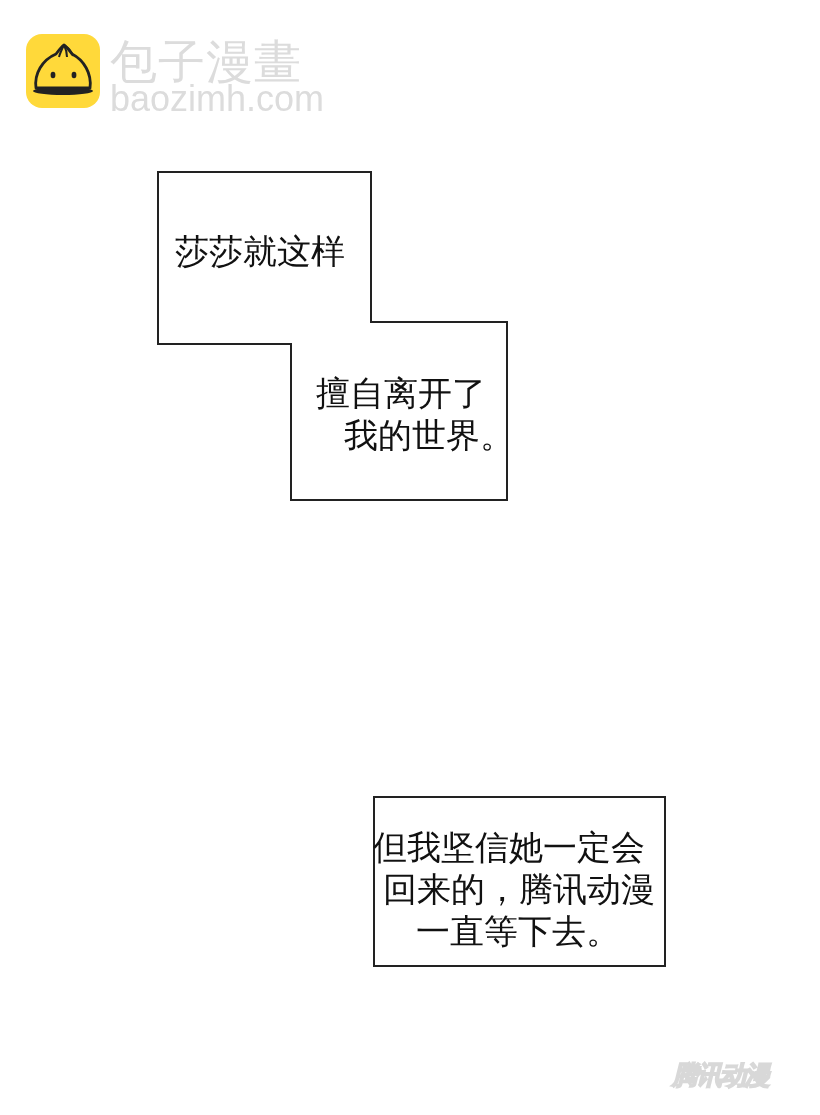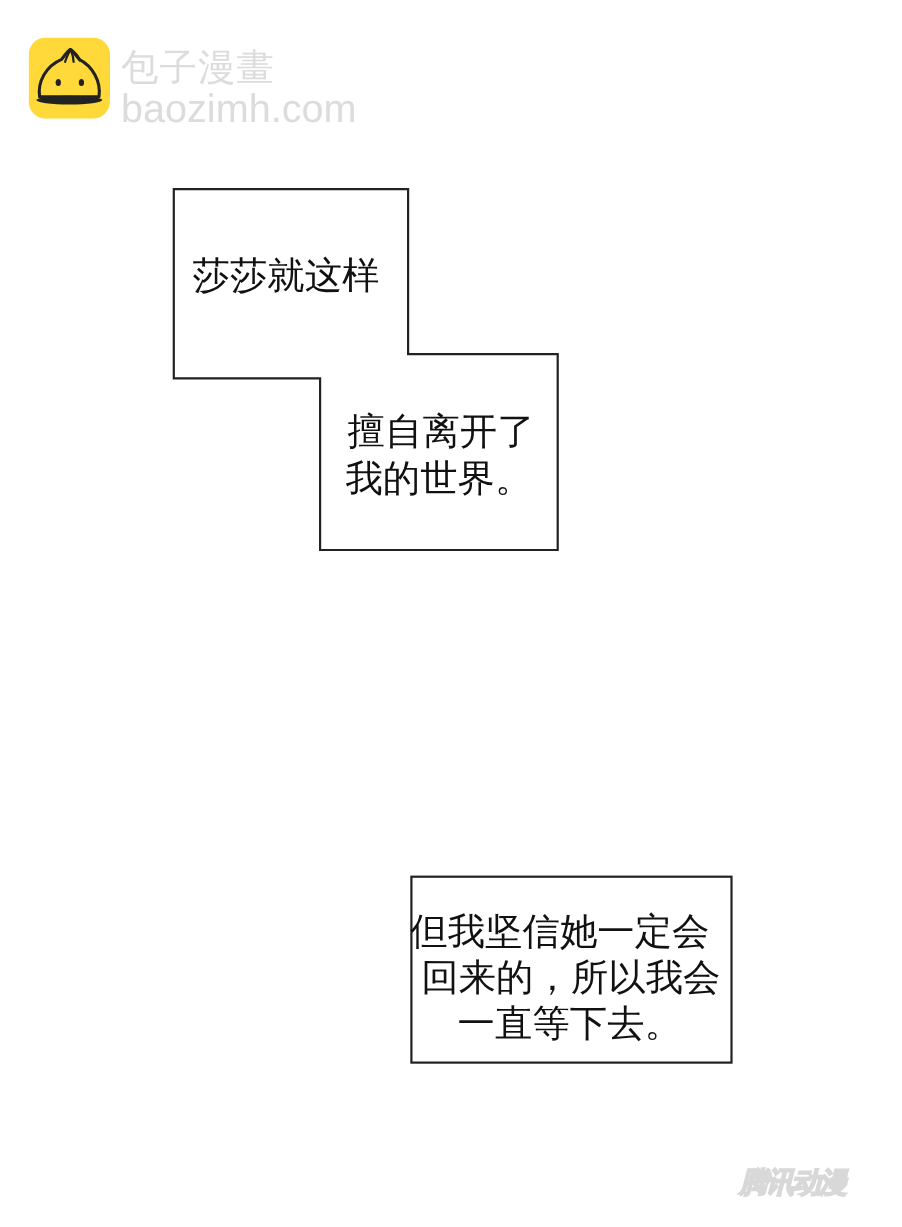--- a/index.html
+++ b/index.html
@@ -5,21 +5,21 @@
   html, body { margin: 0; padding: 0; }
   body {
     width: 820px; height: 1115px; background: #ffffff;
     position: relative; overflow: hidden;
     font-family: "DejaVu Sans", "Liberation Sans", sans-serif;
   }
   .logo { position: absolute; left: 26px; top: 34px; width: 74px; height: 74px; }
   .logo svg { display: block; }
   .brand-cn {
     position: absolute; left: 110px; top: 36px;
-    font-size: 34px; line-height: 52px; color: #dcdcdc; letter-spacing: 1px;
+    font-size: 47px; line-height: 52px; color: #dcdcdc; letter-spacing: 1px;
     font-family: "DejaVu Sans", sans-serif;
   }
   .brand-url {
     position: absolute; left: 110px; top: 84px;
     font-size: 36px; line-height: 30px; color: #dcdcdc;
     font-family: "Liberation Sans", sans-serif;
   }
   .box {
     position: absolute; border: 2px solid #222; background: #fff; box-sizing: border-box;
   }
@@ -52,21 +52,21 @@
 </div>
 <div class="brand-cn">包子漫畫</div>
 <div class="brand-url">baozimh.com</div>
 
 <div>
   <svg style="position:absolute;left:0;top:0" width="820" height="1115">
     <path d="M158 172 L371 172 L371 322 L507 322 L507 500 L291 500 L291 344 L158 344 Z" fill="#fff" stroke="#222" stroke-width="2"></path>
   </svg>
   <div class="box-text" style="left:175px;top:230px;">莎莎就这样</div>
   <div class="box-text" style="left:316px;top:372px;">擅自离开了</div>
-  <div class="box-text" style="left:314px;top:414px;">我的世界。</div>
+  <div class="box-text" style="left:344px;top:414px;">我的世界。</div>
 </div>
 
 <div class="box" style="left:373px;top:796px;width:293px;height:171px;"></div>
 <div class="box-text" style="left:373px;top:826px;">但我坚信她一定会</div>
-<div class="box-text" style="left:383px;top:868px;">回来的，所以我会</div>
+<div class="box-text" style="left:383px;top:868px;">回来的，腾讯动漫</div>
 <div class="box-text" style="left:416px;top:910px;">一直等下去。</div>
 
 <div class="watermark">腾讯动漫</div>
 
 </body></html>

